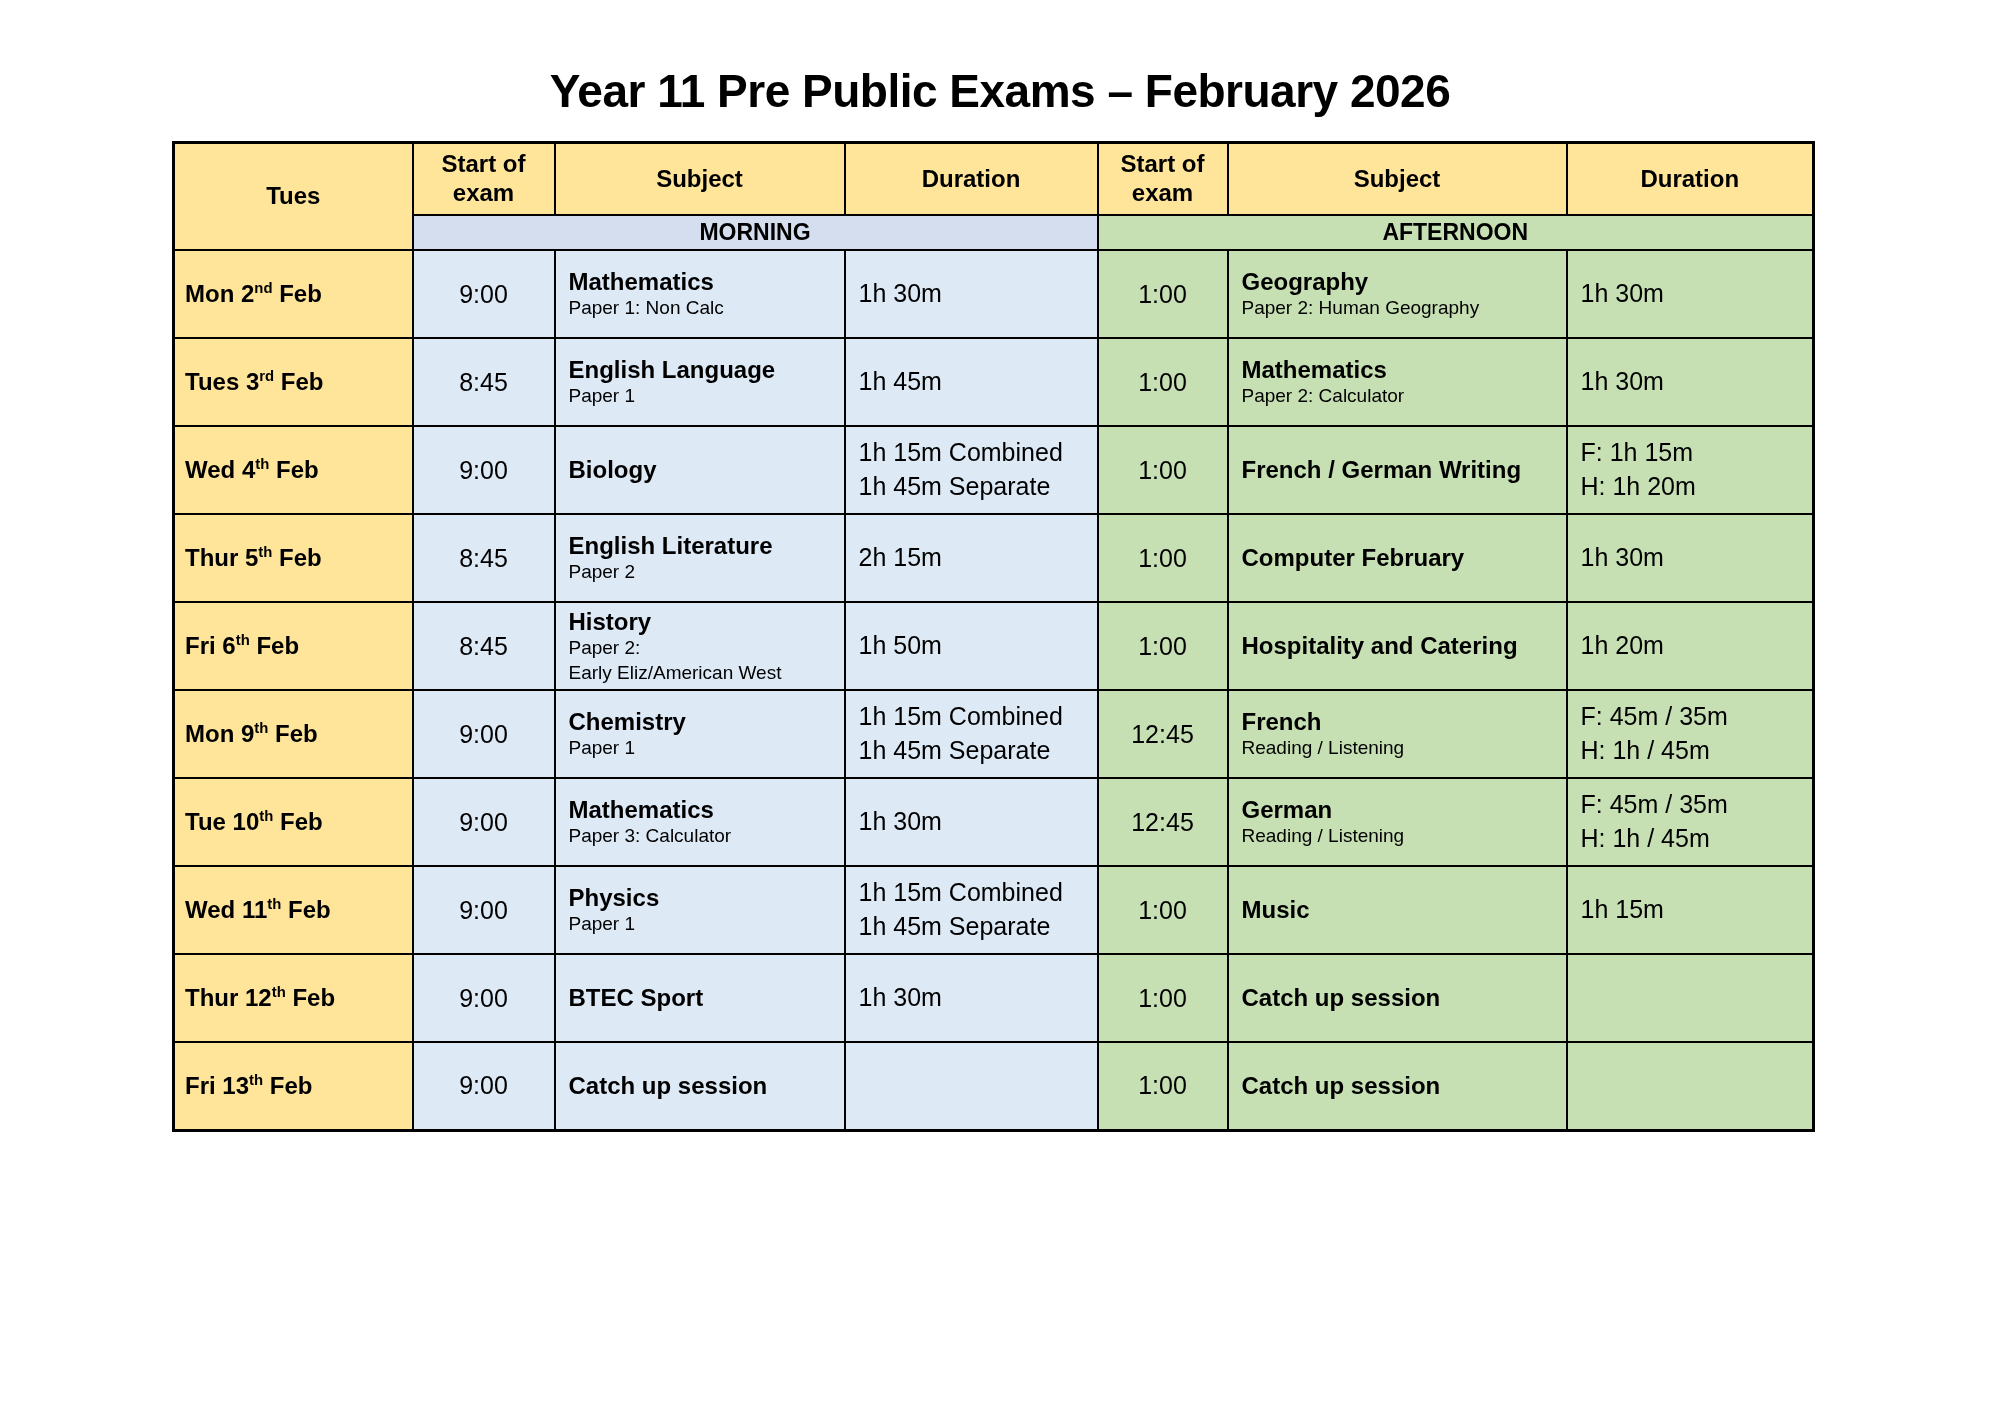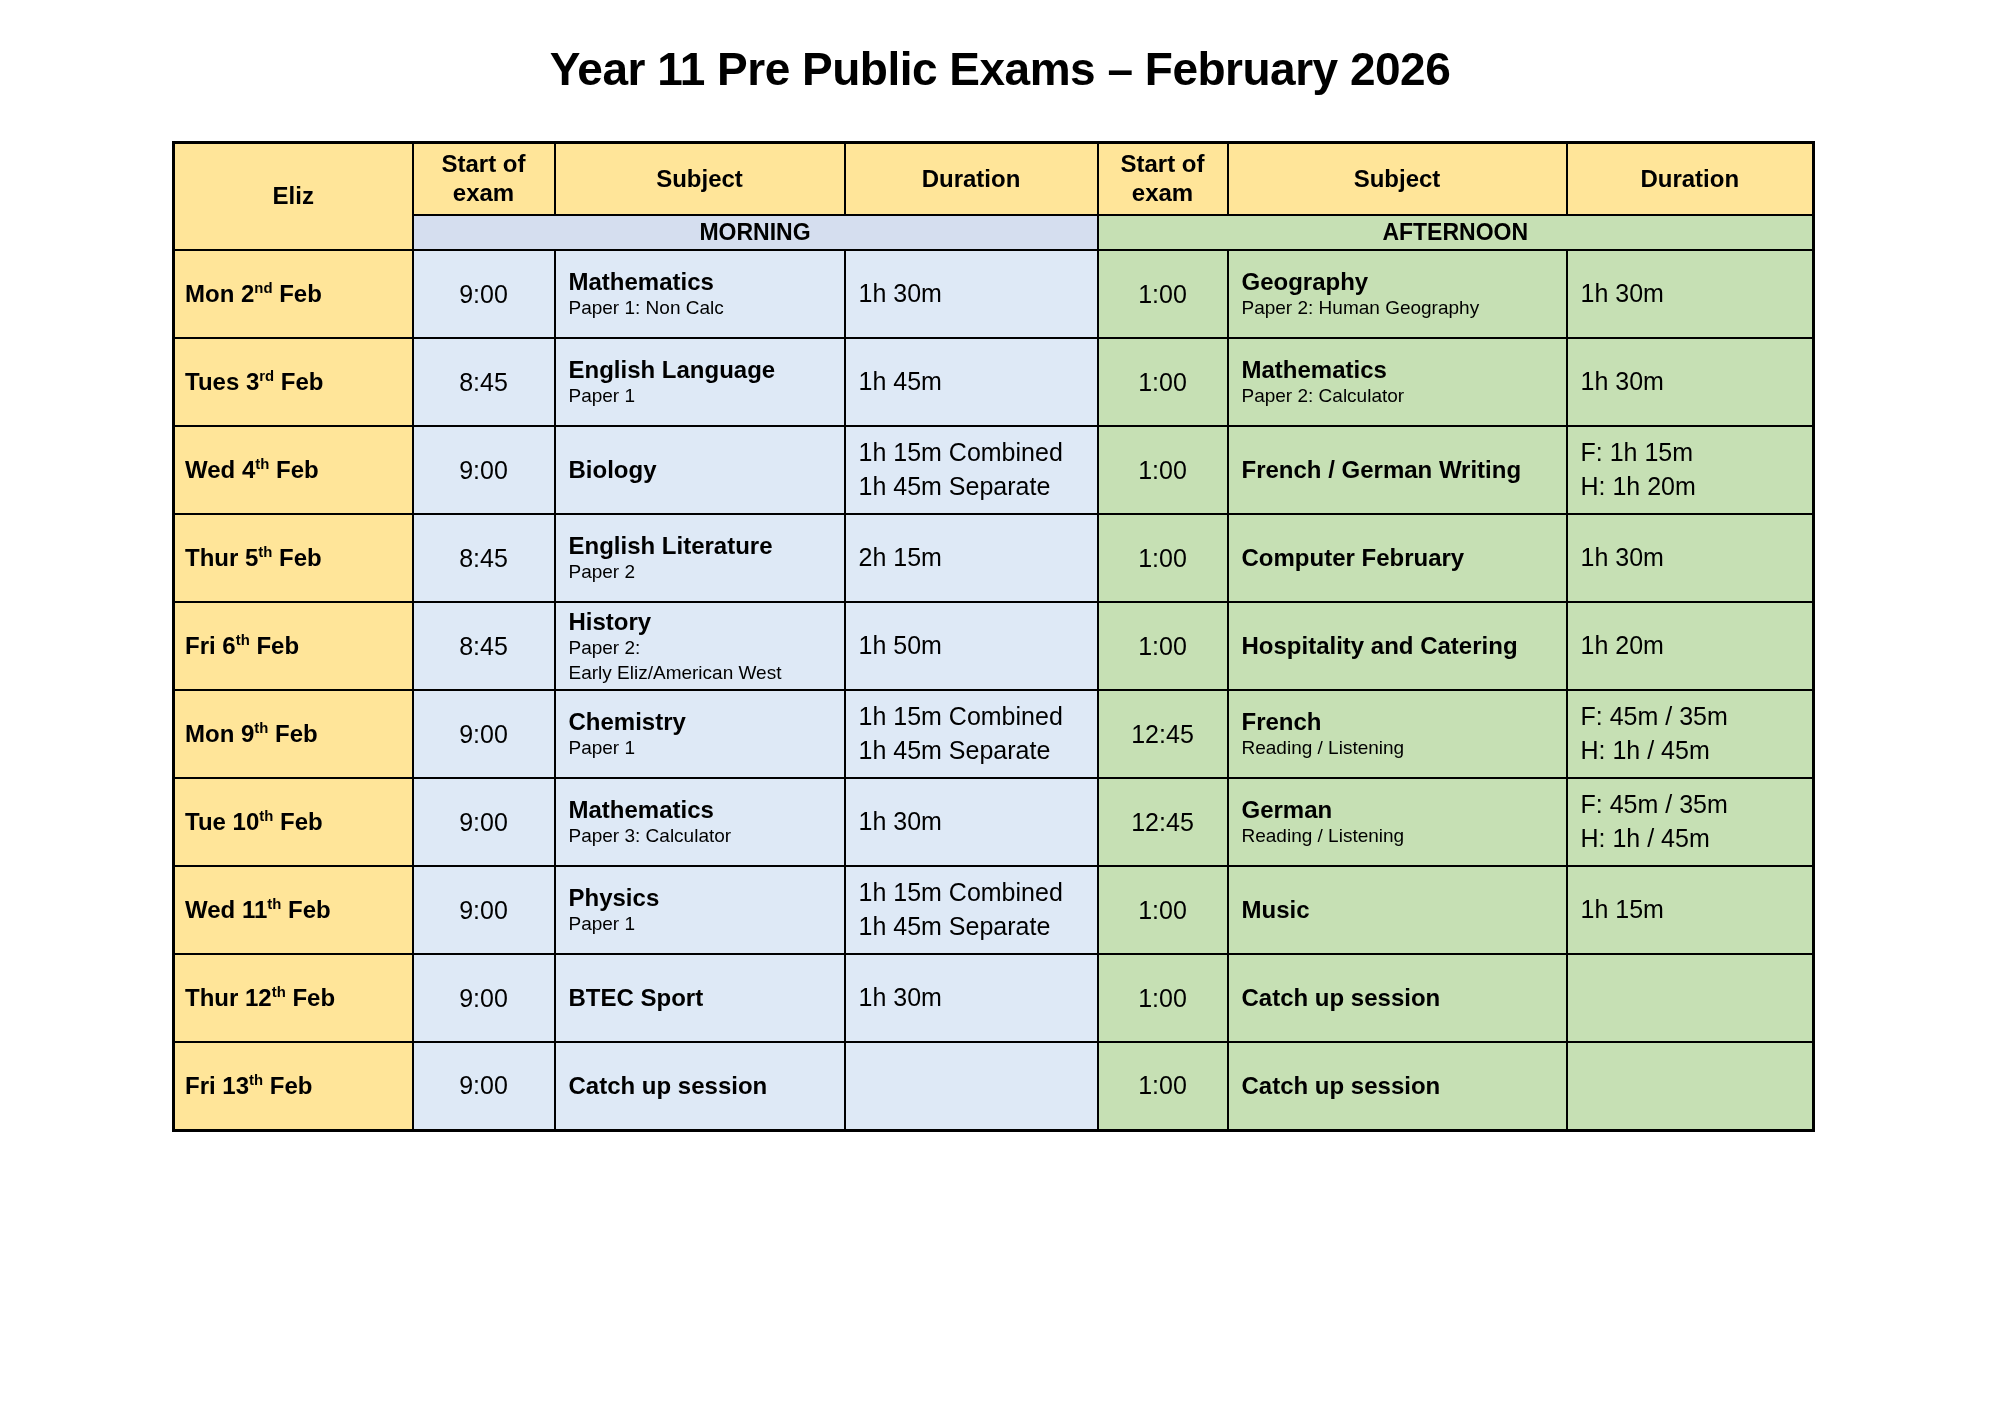--- a/index.html
+++ b/index.html
@@ -18,21 +18,21 @@
   }
   .page{
     position:relative;
     width:2000px;
     height:1414px;
     background:var(--page-bg);
     overflow:hidden;
   }
   .title{
     position:absolute;
-    top:42px;
+    top:64px;
     left:0;
     width:2000px;
     margin:0;
     text-align:center;
     font-size:46px;
     font-weight:bold;
     letter-spacing:-0.5px;
   }
   table.timetable{
     position:absolute;
@@ -120,21 +120,21 @@
       <col style="width:239px">
       <col style="width:142px">
       <col style="width:290px">
       <col style="width:253px">
       <col style="width:130px">
       <col style="width:339px">
       <col style="width:247px">
     </colgroup>
     <thead>
       <tr class="header-row">
-        <th class="date-head" rowspan="2">Eliz</th>
+        <th class="date-head" rowspan="2">Tues</th>
         <th>Start of exam</th>
         <th>Subject</th>
         <th>Duration</th>
         <th>Start of exam</th>
         <th>Subject</th>
         <th>Duration</th>
       </tr>
       <tr class="banner-row">
         <th colspan="3" class="banner-morning">MORNING</th>
         <th colspan="3" class="banner-afternoon">AFTERNOON</th>

